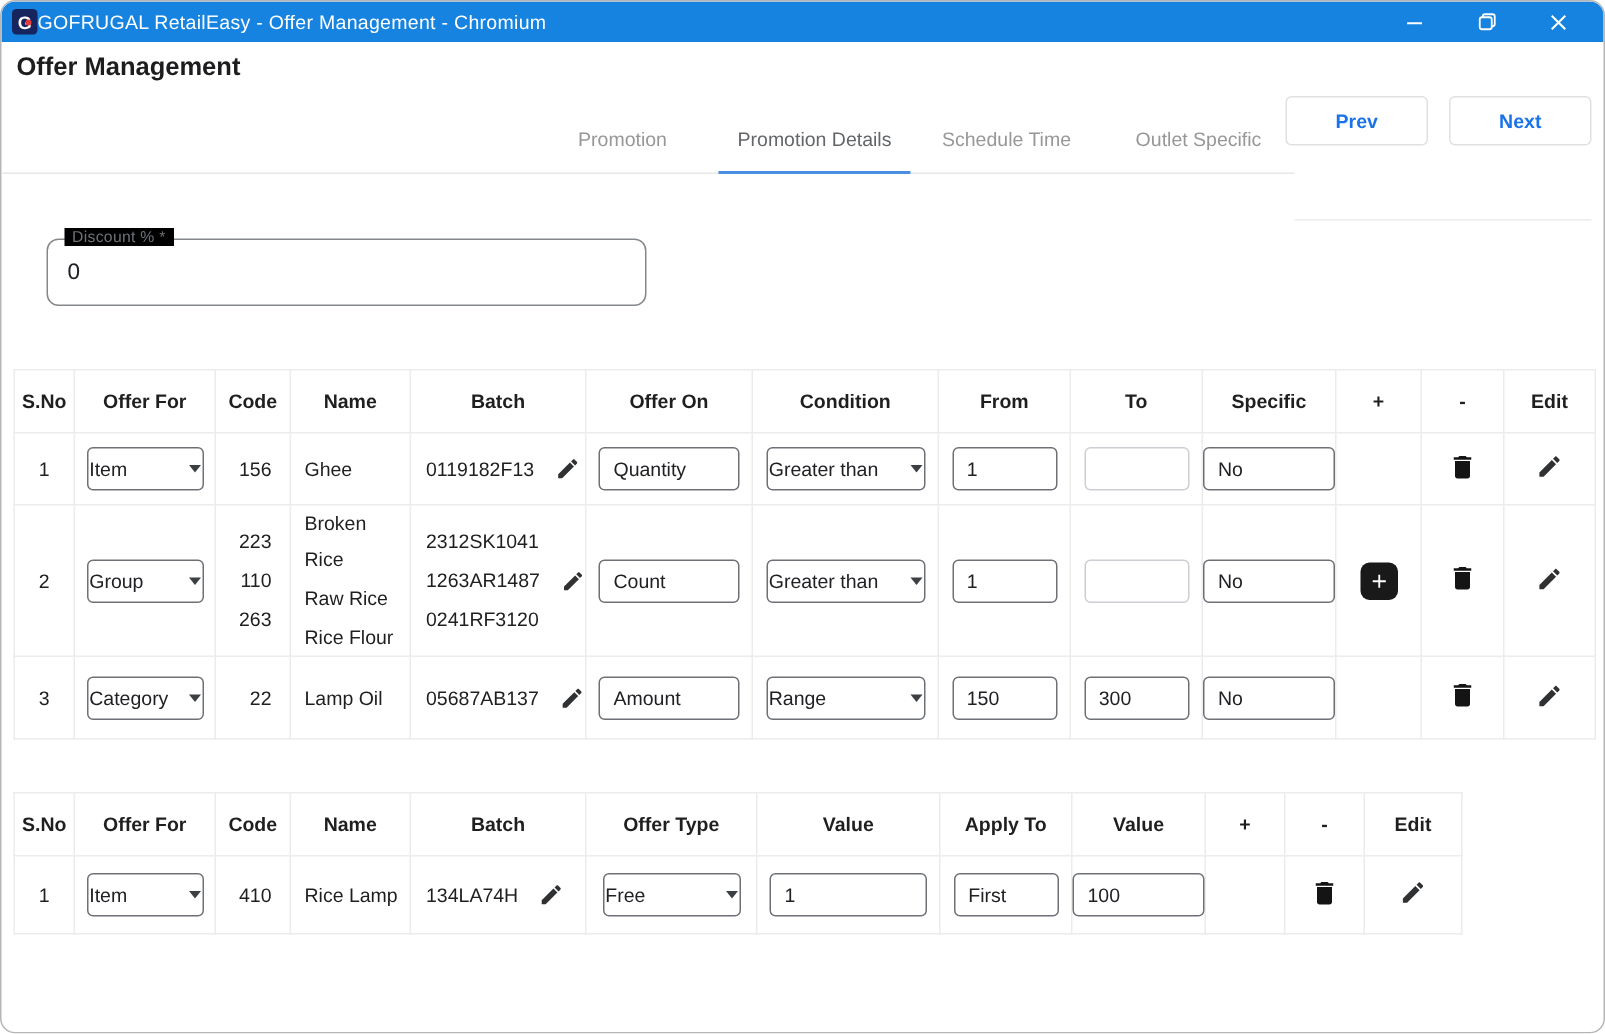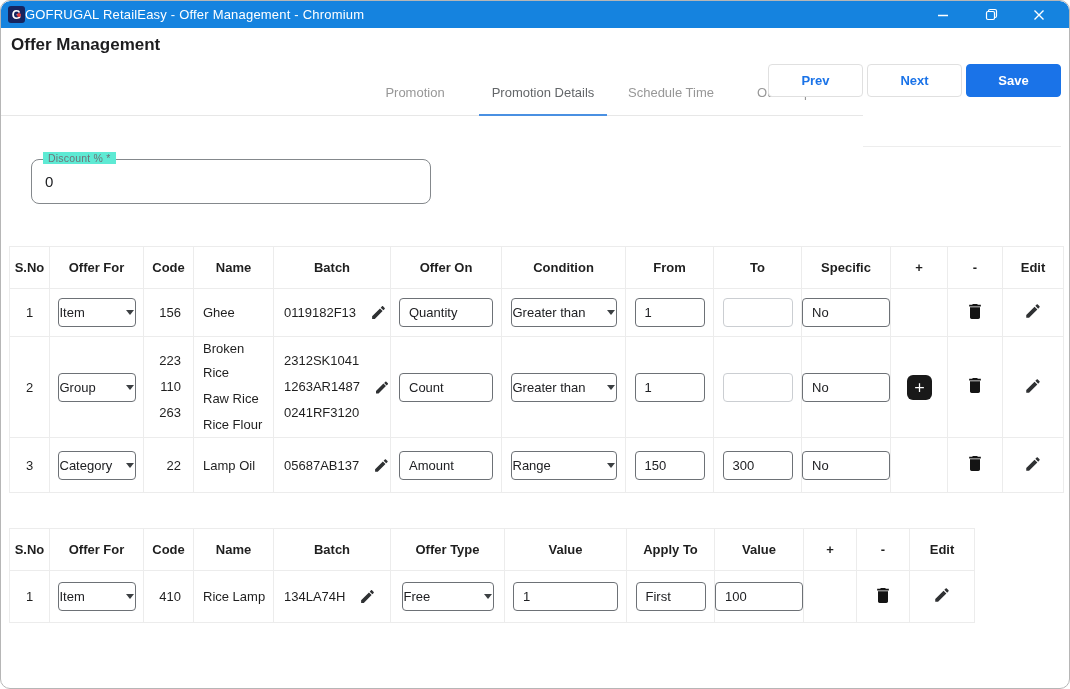--- a/index.html
+++ b/index.html
@@ -37,34 +37,34 @@
   .tab {
     width:128px; display:flex; align-items:center; justify-content:center;
     font-size:13px; color:#979797; font-weight:500; cursor:pointer; position:relative;
   }
   .tab.active { color:#636669; }
   .tab.active::after {
     content:""; position:absolute; left:0; right:0; bottom:-1px; height:2px; background:#4a90e2;
   }
   .panel-edge { position:absolute; top:145px; left:862px; right:8px; height:1px; background:#ededed; }
   
-  .actions { position:absolute; top:63px; right:8px; display:flex; gap:4px; }
+  .actions { position:absolute; top:63px; right:8px; display:flex; gap:14px; }
   .btn {
     width:95px; height:33px; border-radius:4px; font-size:13px; font-weight:600;
     display:flex; align-items:center; justify-content:center; cursor:pointer;
     background:#fff; border:1px solid #e0e0e0; color:#1a73e8;
   }
   .btn.primary { background:#1a73e8; border-color:#1a73e8; color:#fff; }
   
   .mat-field {
     position:absolute; top:158px; left:30px; width:400px; height:45px;
     border:1px solid #84888c; border-radius:8px; background:#fff;
   }
   .mat-field .flabel {
-    position:absolute; top:-8px; left:11px; background:#5eead4; padding:0 5px;
+    position:absolute; top:-8px; left:11px; background:#000000; padding:0 5px;
     font-size:10.5px; color:#6f7378; letter-spacing:.2px;
   }
   .mat-field input {
     width:100%; height:100%; border:none; outline:none; background:transparent;
     font-size:15px; color:#202124; padding:0 13px; font-family:inherit;
   }
   
   table { border-collapse:collapse; table-layout:fixed; background:#fff; }
   .tbl1 { position:absolute; top:245px; left:8px; width:1054px; }
   .tbl2 { position:absolute; top:527px; left:8px; width:965px; }
@@ -138,21 +138,20 @@
     <div class="tab">Promotion</div>
     <div class="tab active">Promotion Details</div>
     <div class="tab">Schedule Time</div>
     <div class="tab">Outlet Specific</div>
   </div>
   <div class="panel-edge"></div>
 
   <div class="actions">
     <button class="btn">Prev</button>
     <button class="btn">Next</button>
-    <button class="btn primary">Save</button>
   </div>
 
   <div class="mat-field">
     <span class="flabel">Discount % *</span>
     <input value="0" style="">
   </div>
 
   <table class="tbl1">
     <colgroup>
       <col style="width:40px">

